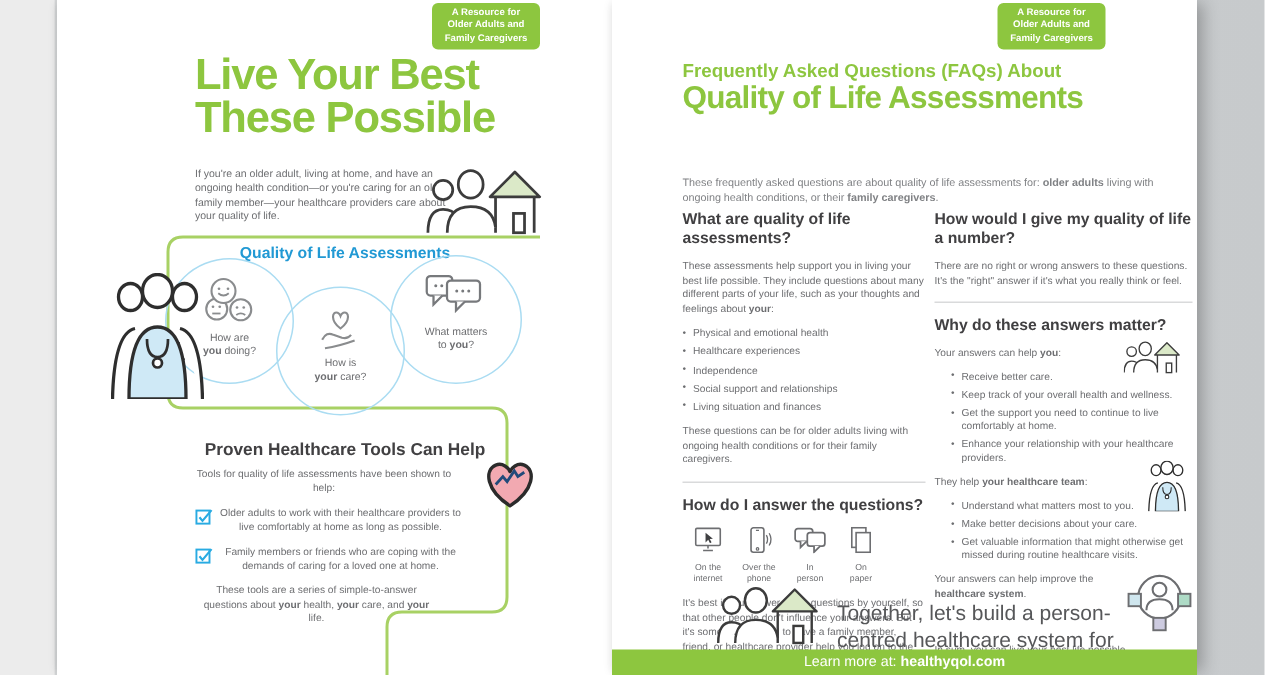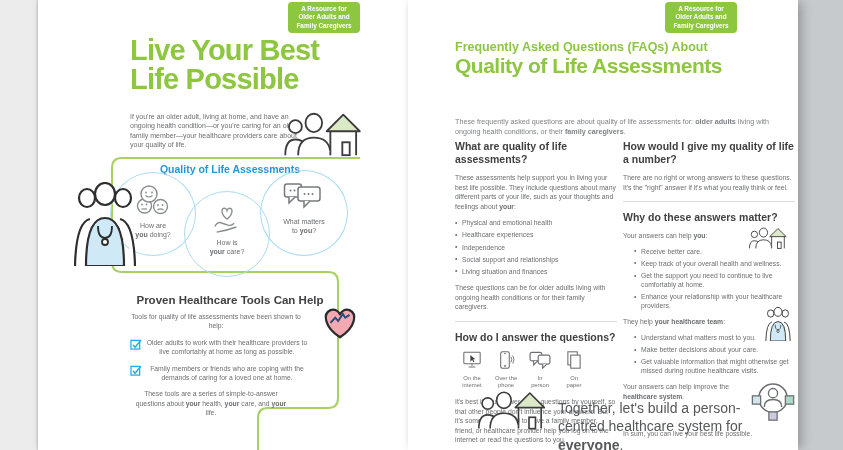--- a/index.html
+++ b/index.html
@@ -168,21 +168,21 @@
   </svg>
 
   <div class="badge" style="left:250px;">
     <div>A Resource for</div>
       <div>Older Adults and</div>
       <div>Family Caregivers</div>
   </div>
 
   <div class="abs lp-title">
     <div>Live Your Best</div>
-    <div>Life Possible</div>
+    <div>These Possible</div>
   </div>
 
   <div class="abs lp-intro">If you're an older adult, living at home, and have an ongoing health condition—or you're caring for an older family member—your healthcare providers care about your quality of life.</div>
 
   <svg class="abs hero-icon">
       <use href="#i-people-house"></use>
     </svg>
 
   <div class="abs qol-h">Quality of Life Assessments</div>
 
@@ -338,13 +338,16 @@
     </div>
     <div class="p">In sum, you can live your best life possible.</div>
   </div>
 
   <svg class="abs footer-icon">
       <use href="#i-people-house"></use>
     </svg>
   <div class="abs footer-msg">
     <span>Together, let's build a person-centred healthcare system for </span><b>everyone</b><span>.</span>
   </div>
+  <div class="bar">
+    <span>Learn more at: </span><b>healthyqol.com</b>
+  </div>
 </div>
 
 </body></html>

